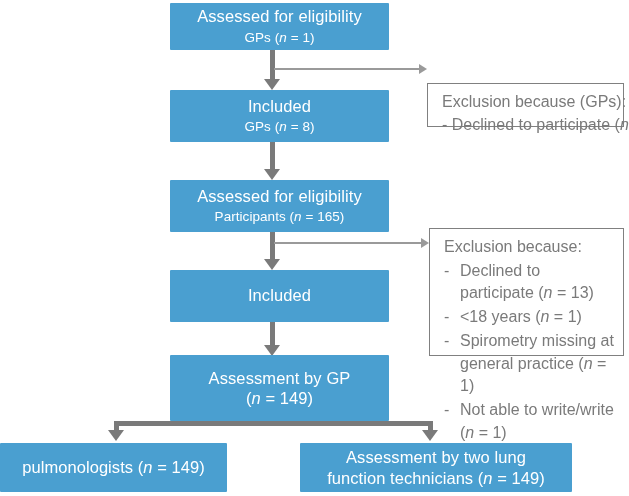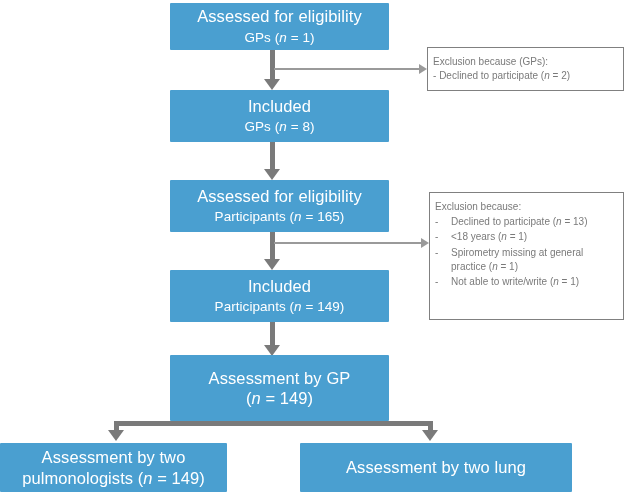--- a/index.html
+++ b/index.html
@@ -48,23 +48,24 @@
   }
   .node i { font-style: italic; }
 
   
   .excl {
     position: absolute;
     background: #ffffff;
     border: 1.4px solid #808080;
     box-sizing: border-box;
     color: #7a7a7a;
-    font-size: 10px;
+    font-size: 16px;
     line-height: 1.42;
-    padding: 7px 8px 6px 5px;
+    padding: 7px 8px 6px 14px;
+    margin-top: 36px;
   }
   .excl .hdr { white-space: nowrap; }
   .excl .simple-item { white-space: nowrap; }
   .excl ul {
     margin: 0;
     padding: 0;
     list-style: none;
   }
   .excl ul li {
     position: relative;
@@ -157,41 +158,40 @@
 
   <div class="node" style="left:170px; top:180px; width:219px; height:52px;">
     <div class="line1">Assessed for eligibility</div>
     <div class="line2">
       <span>Participants (</span><i>n</i><span> = 165)</span>
     </div>
   </div>
 
   <div class="node" style="left:170px; top:270px; width:219px; height:52px;">
     <div class="line1">Included</div>
-    <div class="line2">
-      <span>Participants (</span><i>n</i><span> = 149)</span>
-    </div>
   </div>
 
   <div class="node two-line-big" style="left:170px; top:355px; width:219px; height:66px;">
     <div class="line1">Assessment by GP</div>
     <div class="line2">
       <span>(</span><i>n</i><span> = 149)</span>
     </div>
   </div>
 
   <div class="node two-line-big" style="left:0px; top:443px; width:227px; height:49px;">
-    <div class="line1">Assessment by two</div>
     <div class="line2">
       <span>pulmonologists (</span><i>n</i><span> = 149)</span>
     </div>
   </div>
 
   <div class="node two-line-big" style="left:300px; top:443px; width:272px; height:49px;">
     <div class="line1">Assessment by two lung</div>
+    <div class="line2">
+      <span>function technicians (</span><i>n</i><span> = 149)</span>
+    </div>
   </div>
 
   <div class="excl" style="left:427px; top:47px; width:197px; height:44px;">
     <div class="hdr">Exclusion because (GPs):</div>
     <div class="simple-item">
       <span>-</span>
       <span>Declined to participate (</span><i>n</i><span> = 2)</span>
     </div>
   </div>
 

